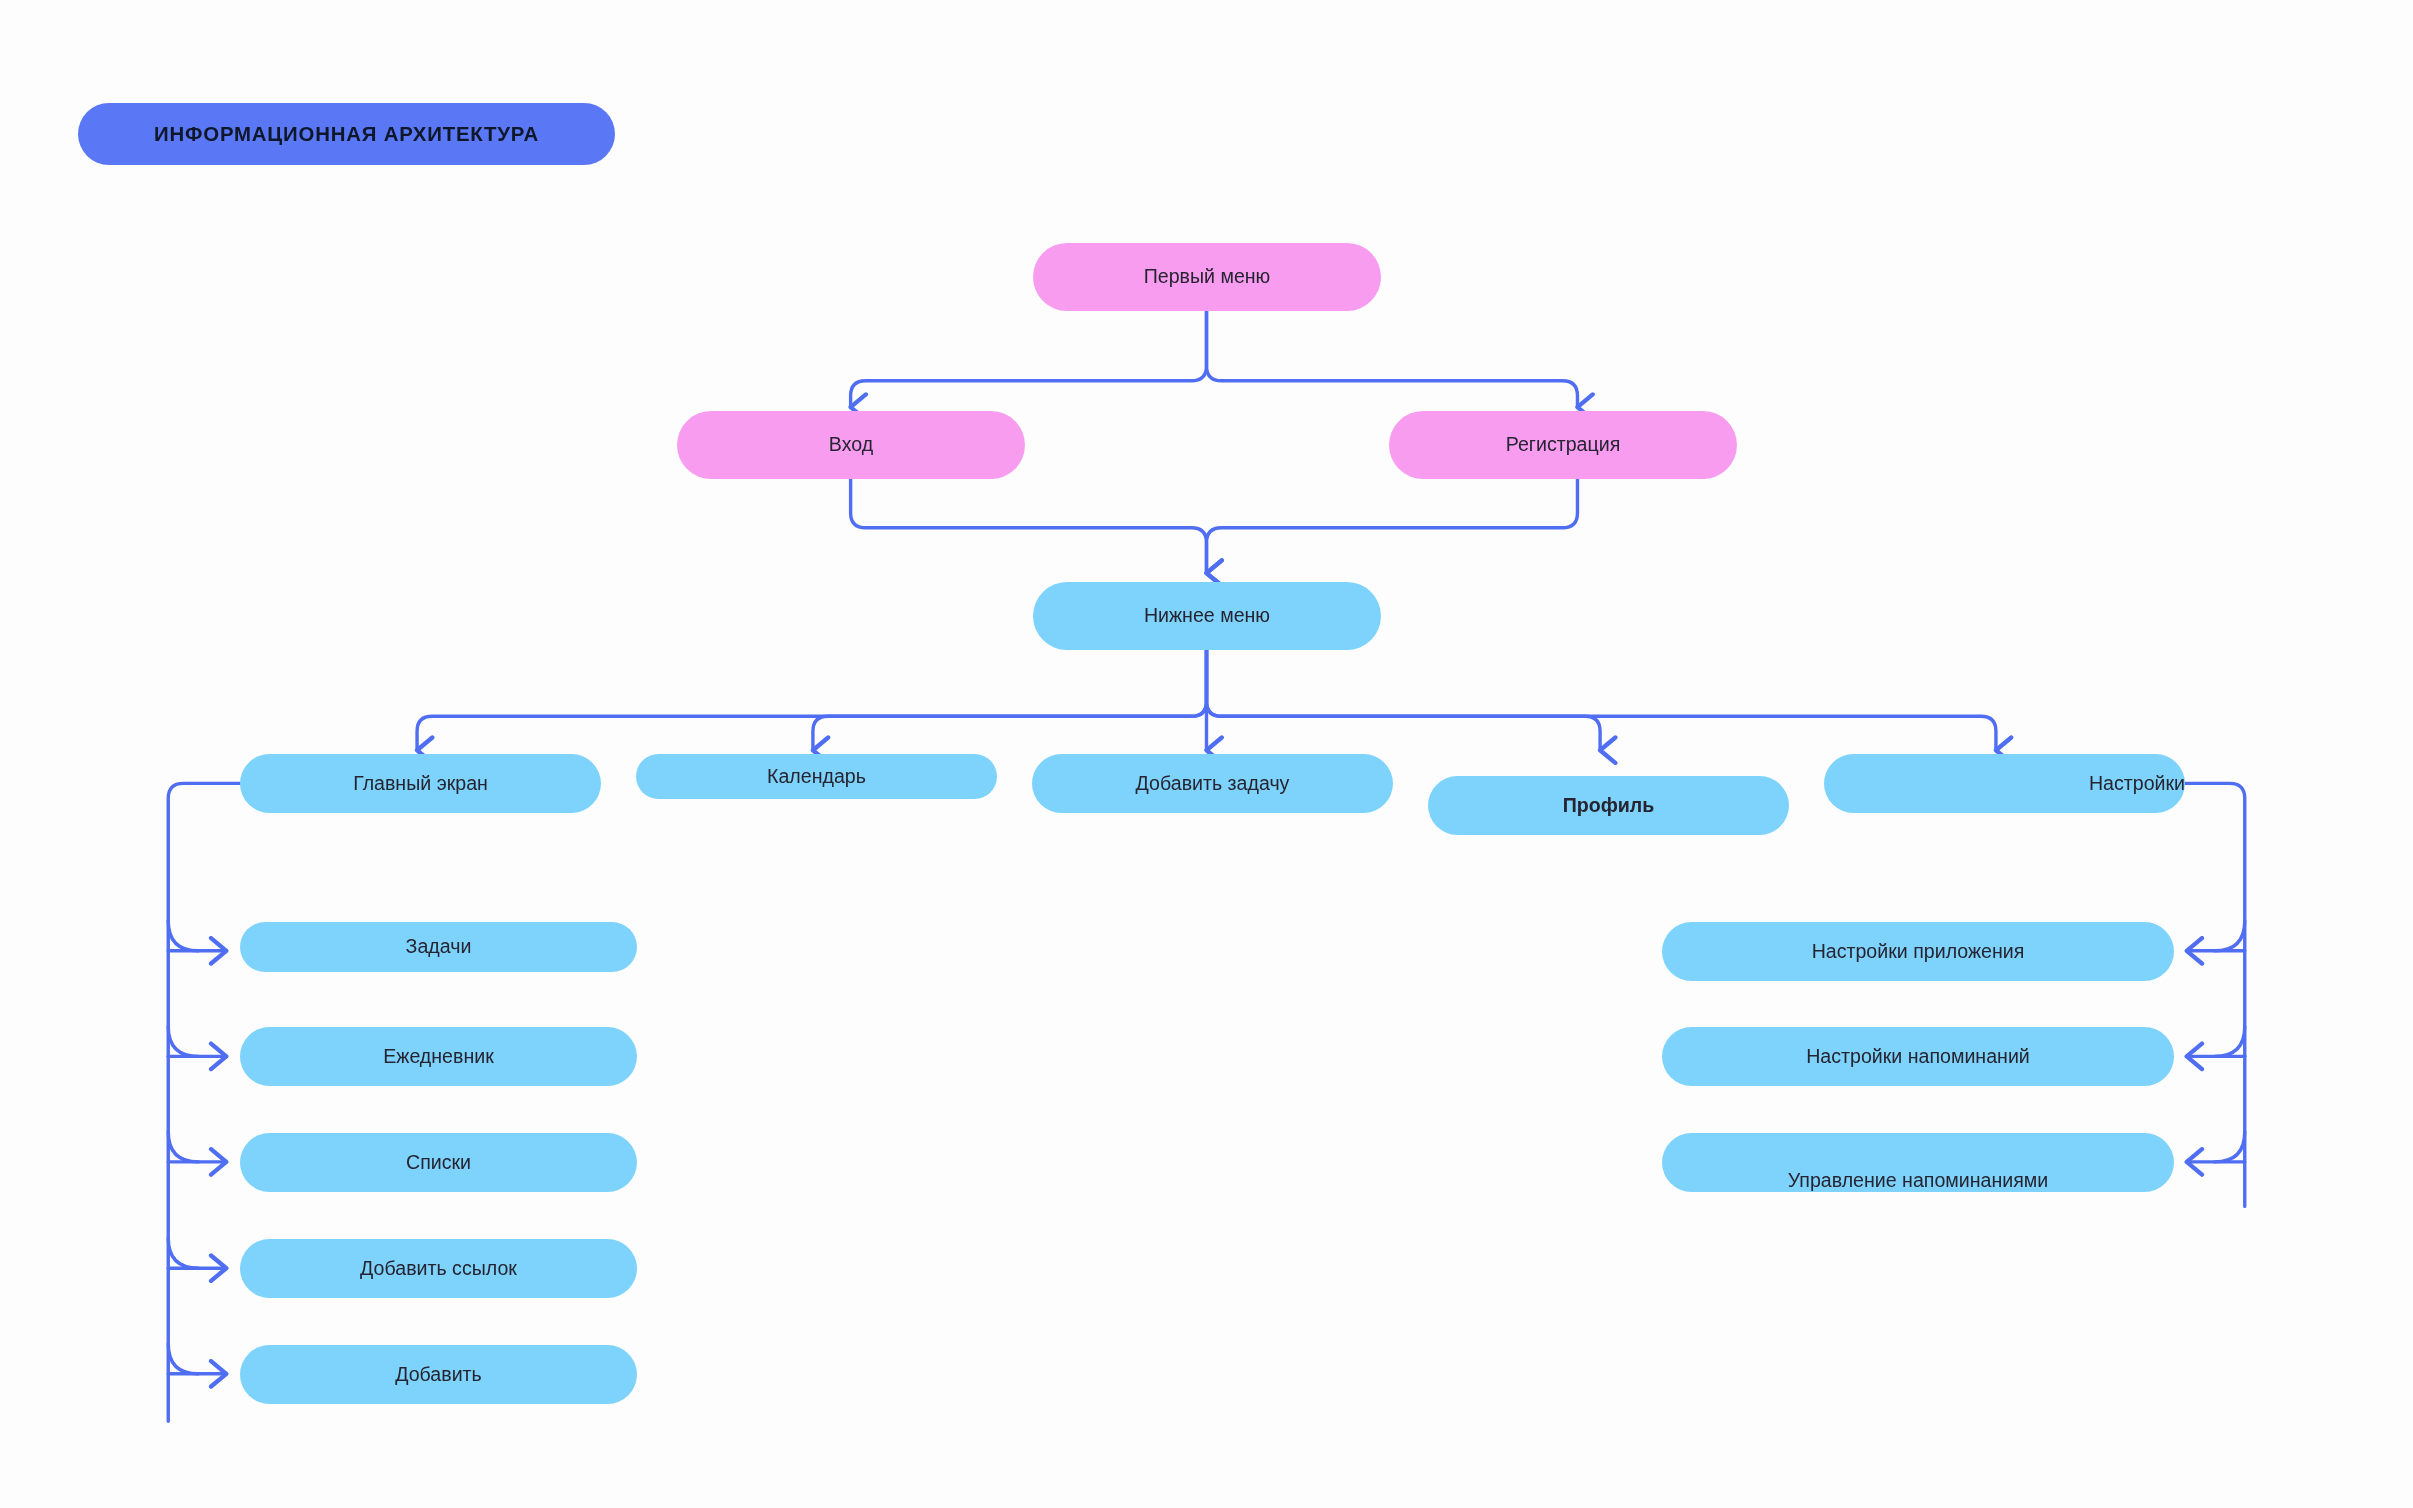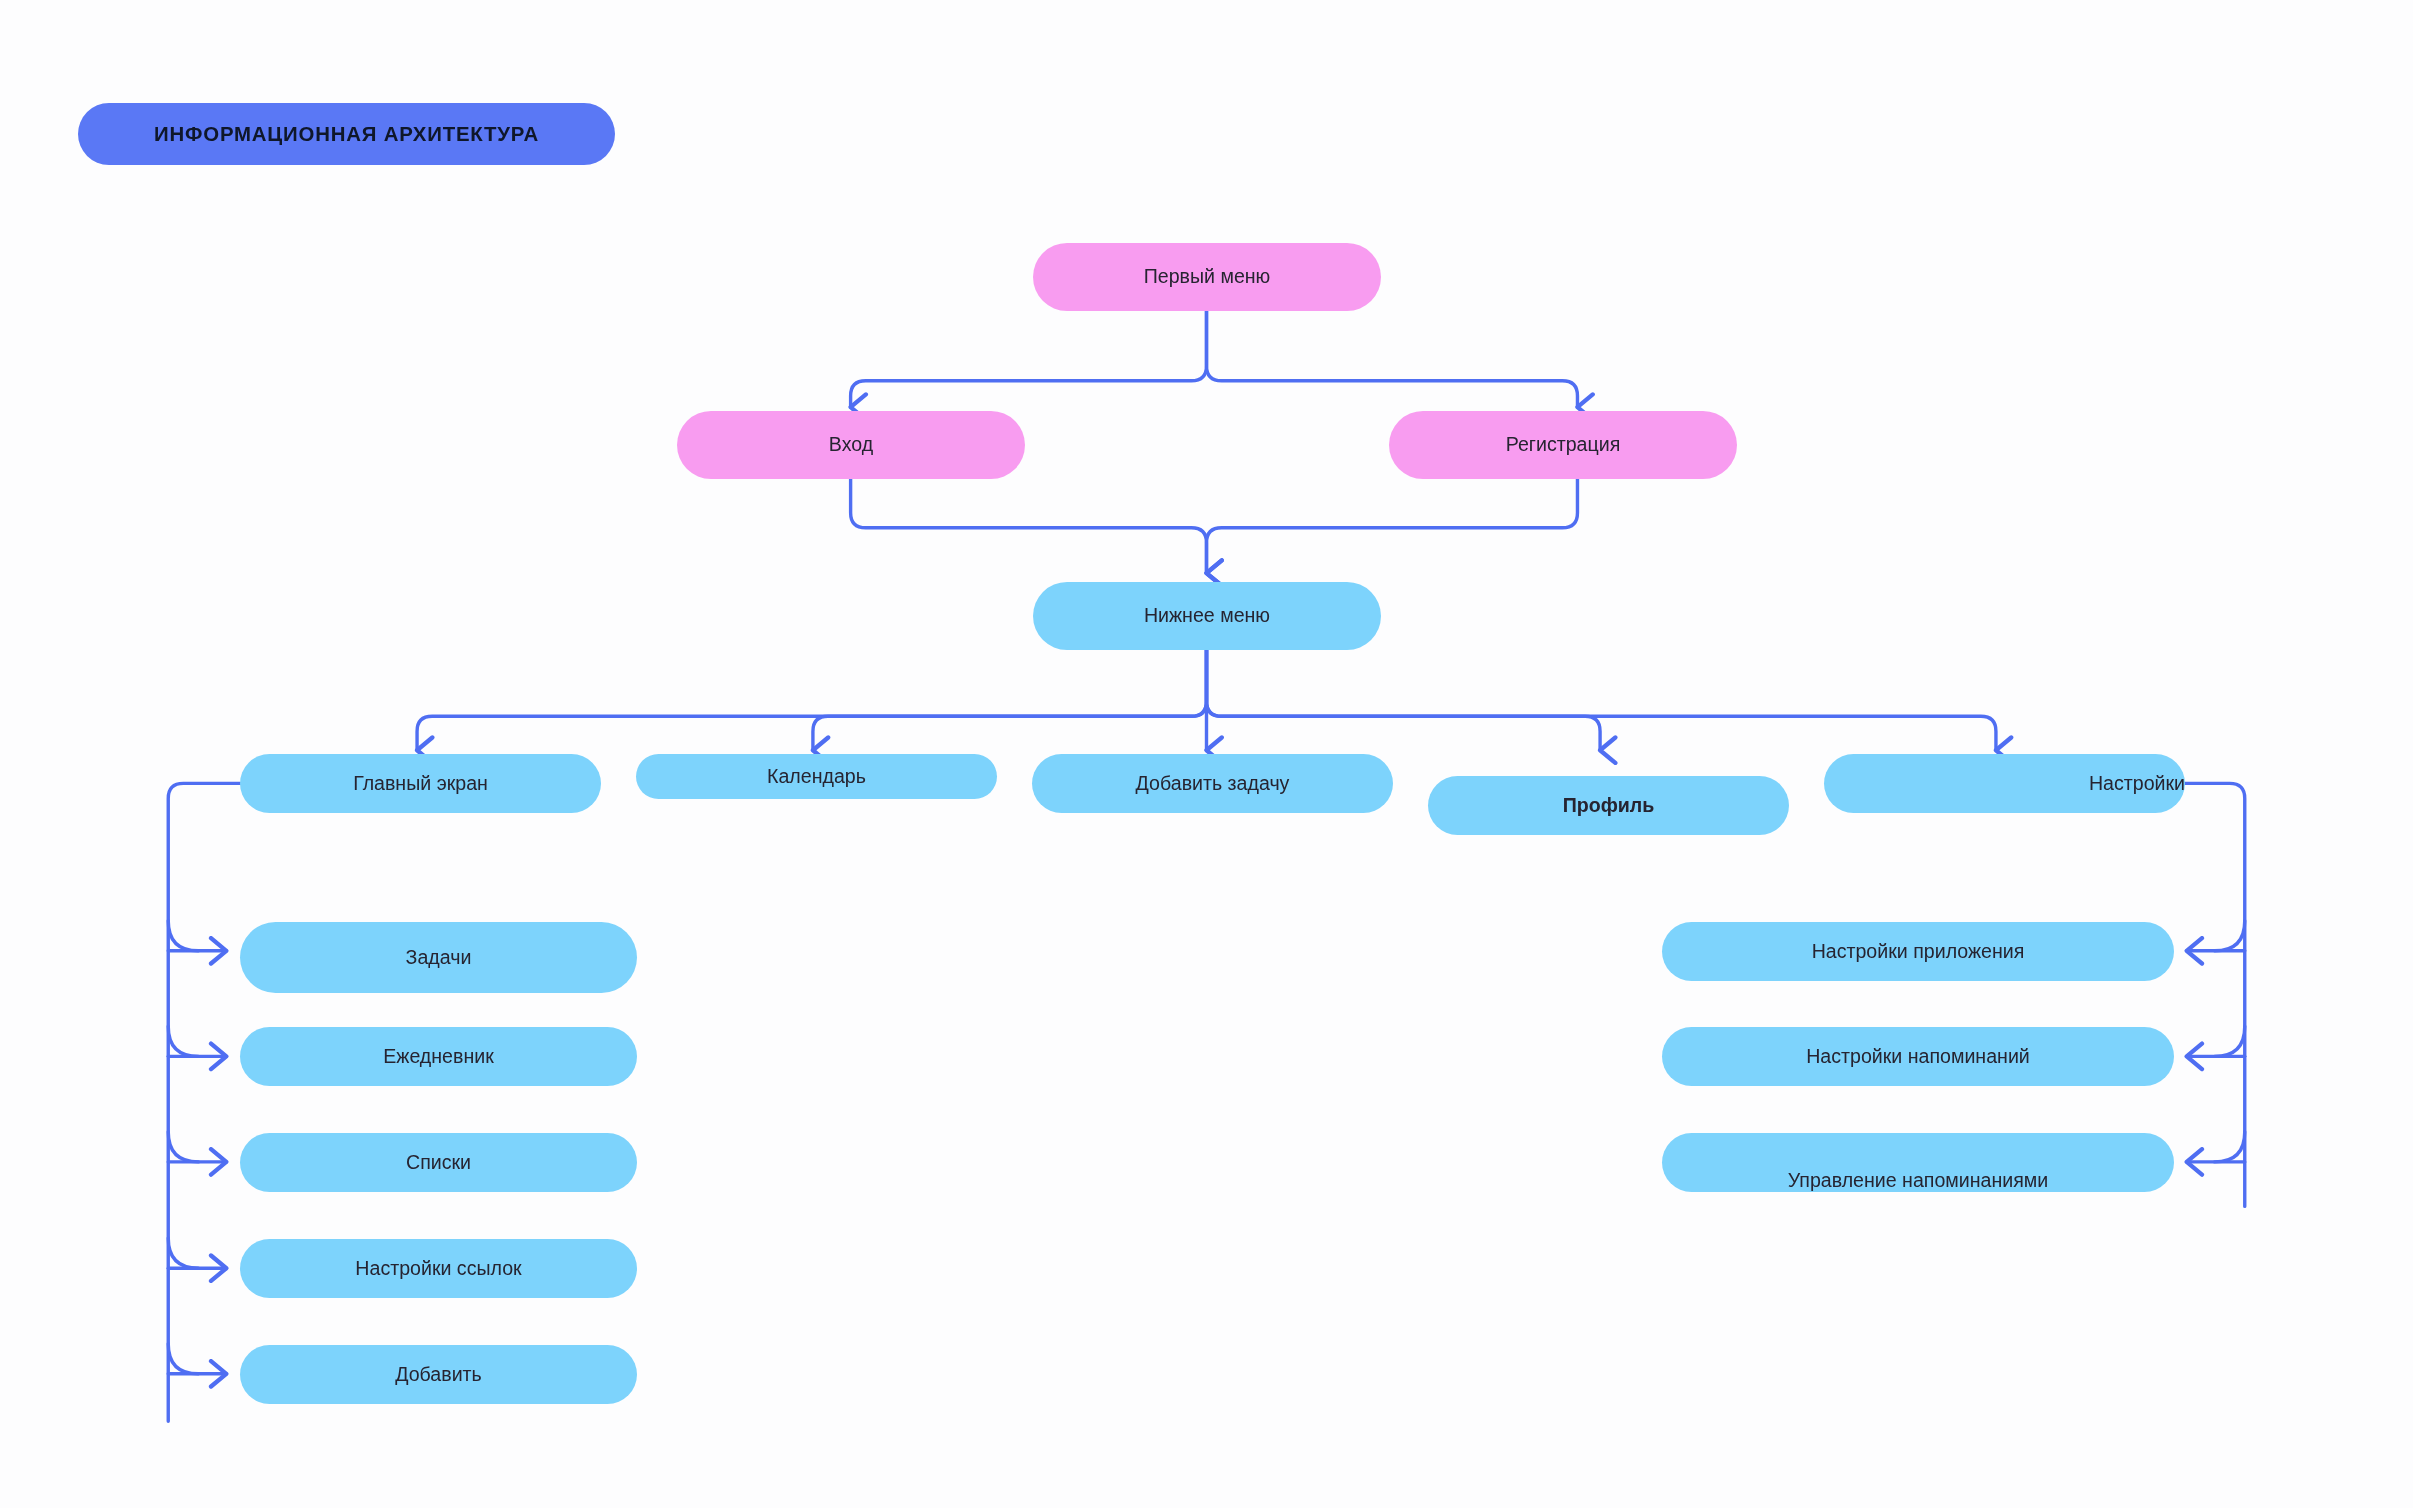--- a/index.html
+++ b/index.html
@@ -151,31 +151,31 @@
   <div class="node purple" style="left:1032px; top:754px; width:361px; height:59px;">
     <span class="node-label">Добавить задачу</span>
   </div>
   <div class="node purple" style="left:1428px; top:776px; width:361px; height:59px;font-weight:bold;">
     <span class="node-label">Профиль</span>
   </div>
   <div class="node purple" style="left:1824px; top:754px; width:361px; height:59px;justify-content:flex-end;">
     <span class="node-label">Настройки</span>
   </div>
 
-  <div class="node purple" style="left:240px; top:922px; width:397px; height:71px;">
+  <div class="node purple" style="left:240px; top:922px; width:397px; height:50px;">
     <span class="node-label">Задачи</span>
   </div>
   <div class="node purple" style="left:240px; top:1027px; width:397px; height:59px;">
     <span class="node-label">Ежедневник</span>
   </div>
   <div class="node purple" style="left:240px; top:1133px; width:397px; height:59px;">
     <span class="node-label">Списки</span>
   </div>
   <div class="node purple" style="left:240px; top:1239px; width:397px; height:59px;">
-    <span class="node-label">Настройки ссылок</span>
+    <span class="node-label">Добавить ссылок</span>
   </div>
   <div class="node purple" style="left:240px; top:1345px; width:397px; height:59px;">
     <span class="node-label">Добавить</span>
   </div>
 
   <div class="node purple" style="left:1662px; top:922px; width:512px; height:59px;">
     <span class="node-label">Настройки приложения</span>
   </div>
   <div class="node purple" style="left:1662px; top:1027px; width:512px; height:59px;">
     <span class="node-label">Настройки напоминаний</span>

